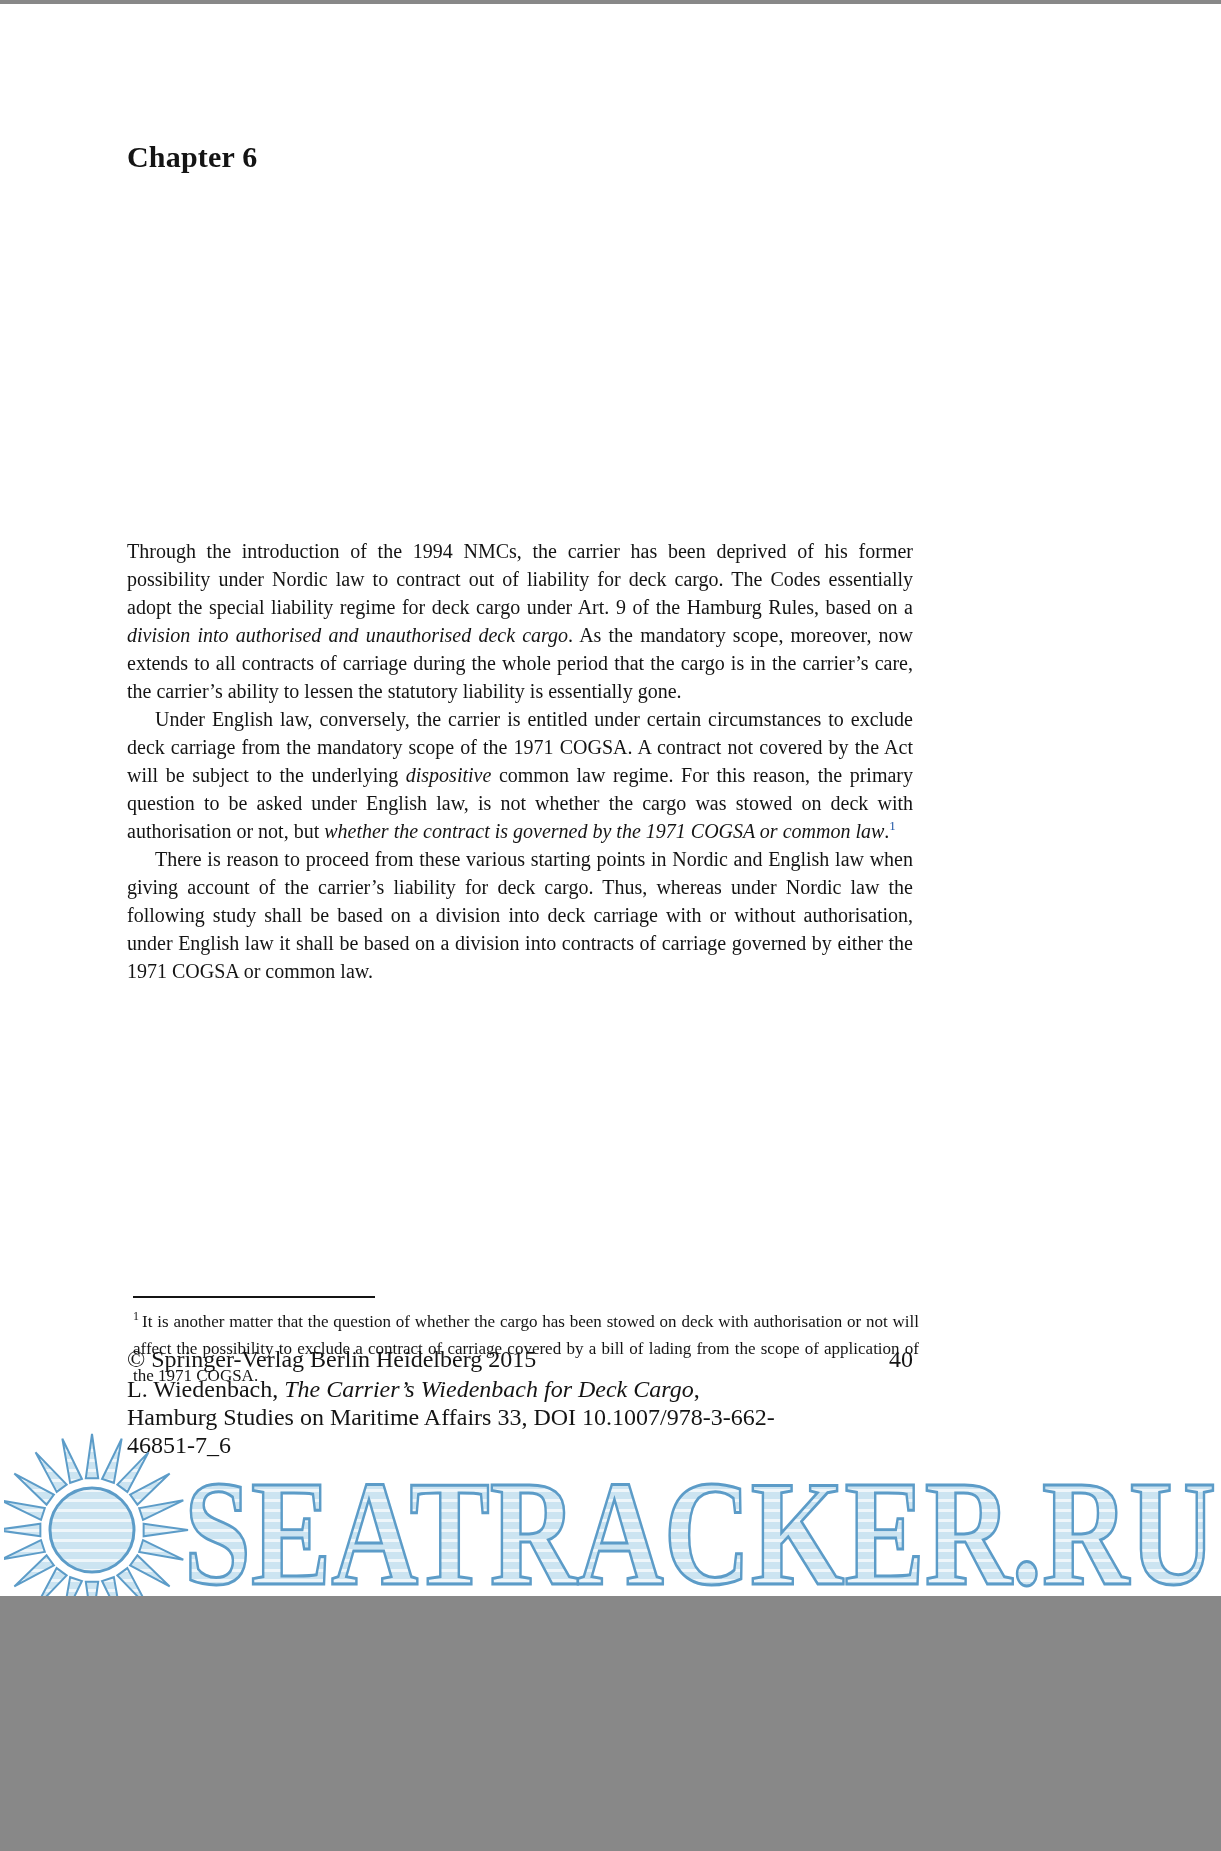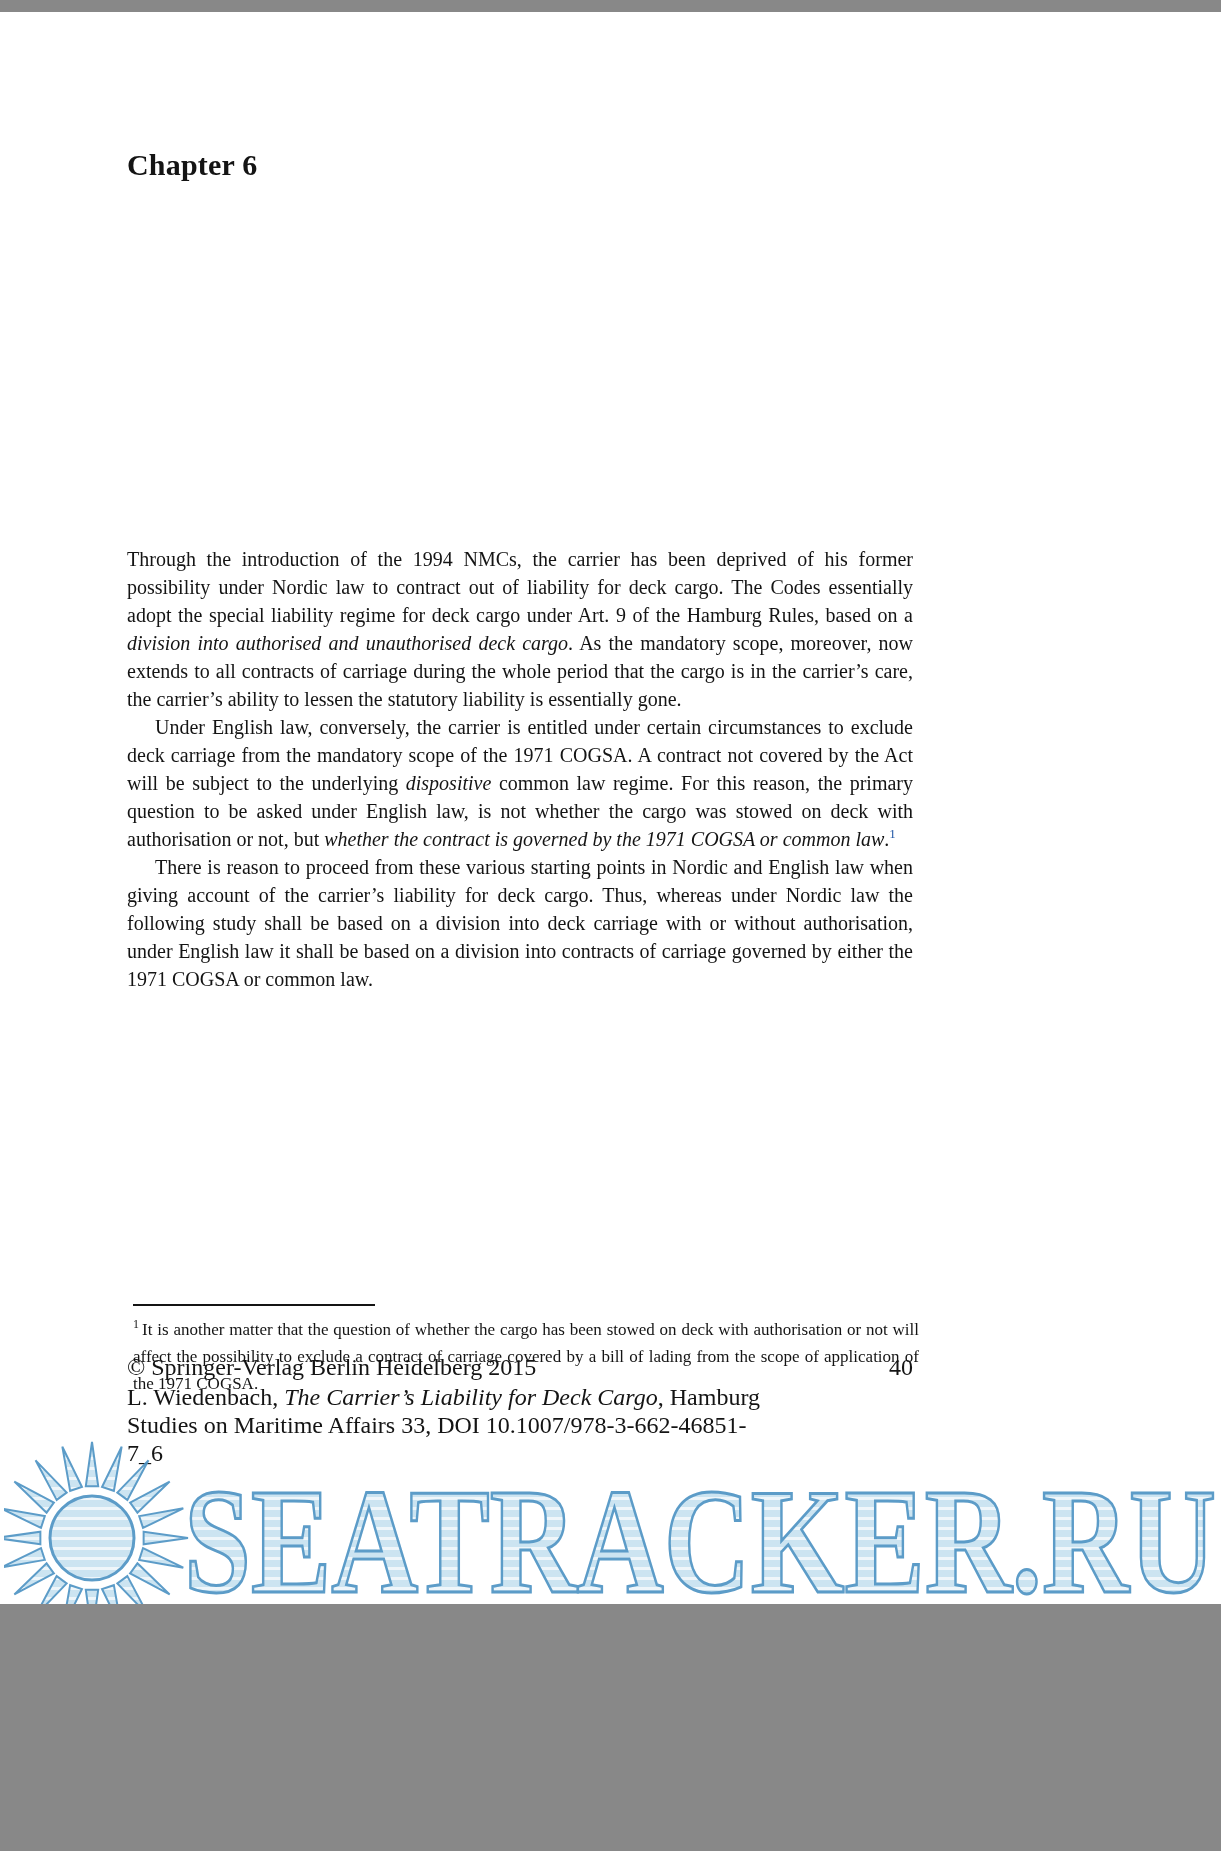--- a/index.html
+++ b/index.html
@@ -1,21 +1,21 @@
 <!DOCTYPE html>
 <html><head>
 <meta charset="utf-8">
 <style>
   * { margin: 0; padding: 0; box-sizing: border-box; }
   html, body { background: #888; }
   .page {
     position: relative;
     width: 1221px;
     height: 1592px;
-    margin: 12px auto;
+    margin: 4px auto;
     background: #ffffff;
     font-family: "Liberation Serif", serif;
     color: #141414;
     overflow: hidden;
   }
   .heading {
     position: absolute;
     left: 127px;
     top: 136px;
     width: 790px;
@@ -124,21 +124,21 @@
   <section class="footnote-block">
     <div class="footnote-rule"></div>
     <div class="footnote-text"><sup>1</sup><span>It is another matter that the question of whether the cargo has been stowed on deck with authorisation or not will affect the possibility to exclude a contract of carriage covered by a bill of lading from the scope of application of the 1971 COGSA.</span></div>
   </section>
 
   <footer class="footer">
     <div class="footer-row">
       <span>© Springer-Verlag Berlin Heidelberg 2015</span>
       <span>40</span>
     </div>
-    <div class="citation"><span>L. Wiedenbach, </span><span class="italic">The Carrier’s Liability for Deck Cargo</span><span>, Hamburg Studies on Maritime Affairs 33, DOI 10.1007/978-3-662-46851-7_6</span></div>
+    <div class="citation"><span>L. Wiedenbach, </span><span class="italic">The Carrier’s Wiedenbach for Deck Cargo</span><span>, Hamburg Studies on Maritime Affairs 33, DOI 10.1007/978-3-662-46851-7_6</span></div>
   </footer>
 
   <div class="watermark">
     <svg width="1221" height="250" viewBox="0 0 1221 250" xmlns="http://www.w3.org/2000/svg">
       <defs>
         <pattern id="stripes" width="6" height="10" patternUnits="userSpaceOnUse">
           <rect width="6" height="10" fill="#b9d9ec" fill-opacity="0.8"></rect>
           <rect y="7" width="6" height="3" fill="#ffffff" fill-opacity="0.7"></rect>
         </pattern>
       </defs>

